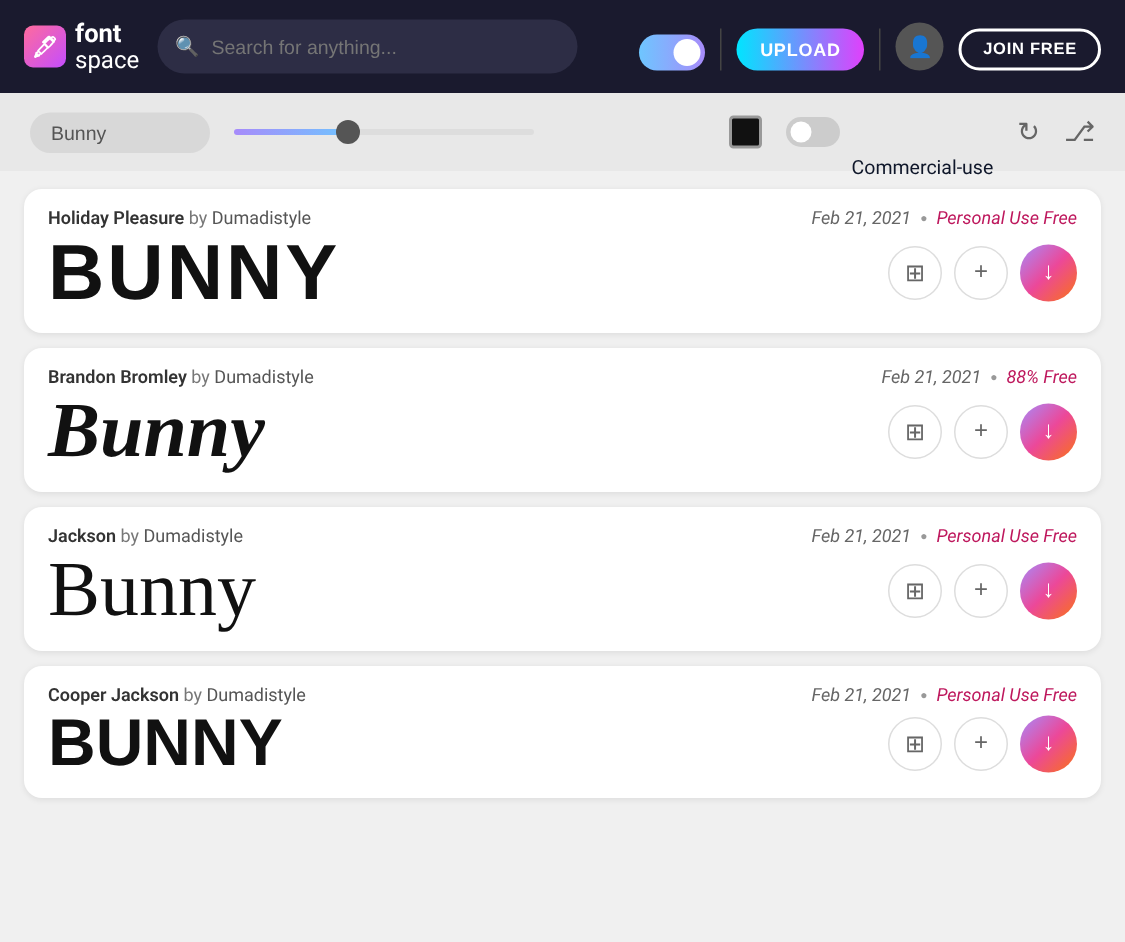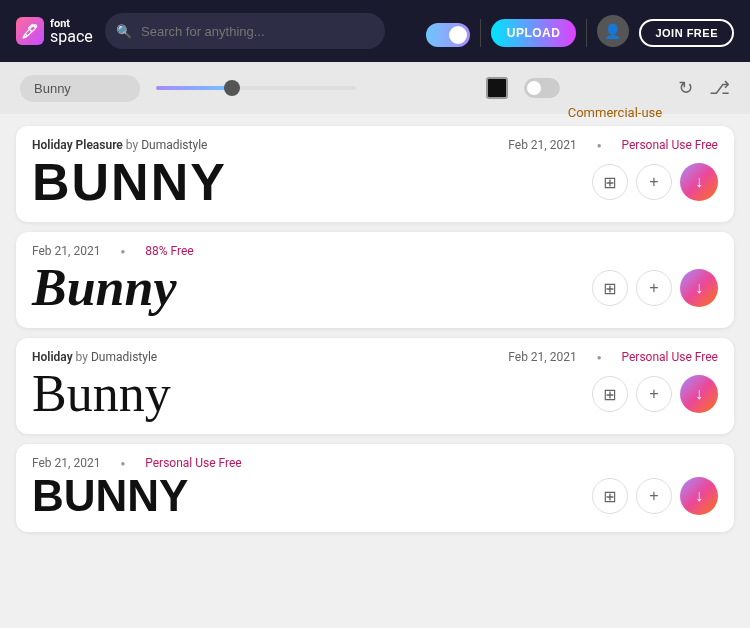--- a/index.html
+++ b/index.html
@@ -38,21 +38,21 @@
       align-items: center;
       justify-content: center;
       color: white;
       font-size: 14px;
     }
     .logo-text {
       display: flex;
       flex-direction: column;
       line-height: 1;
     }
-    .logo-text span:first-child { font-size: 11px; font-weight: 700; }
+    .logo-text span:first-child { font-size: 17px; font-weight: 700; }
     .logo-text span:last-child { font-size: 16px; font-weight: 400; }
 
     .search-bar {
       flex: 1;
       max-width: 280px;
       background: #2d2d45;
       border-radius: 20px;
       display: flex;
       align-items: center;
       padding: 0 12px;
@@ -209,21 +209,21 @@
       position: absolute;
       left: 3px;
       top: 3px;
       width: 14px;
       height: 14px;
       background: white;
       border-radius: 50%;
     }
     .commercial-label {
       font-size: 13px;
-      color: #a16207;
+      color: #0f172a;
       margin-top: 48px;
     }
 
     .filter-icon-btn {
       background: none;
       border: none;
       cursor: pointer;
       color: #666;
       font-size: 18px;
       display: flex;
@@ -257,23 +257,24 @@
       font-size: 12px;
       color: #333;
     }
     .card-meta-left .font-name { font-weight: 600; }
     .card-meta-left .by { color: #777; font-weight: 400; }
     .card-meta-left .author { color: #555; font-weight: 400; }
 
     .card-meta-right {
       display: flex;
       align-items: center;
-      gap: 20px;
+      gap: 6px;
       font-size: 12px;
       color: #666;
+      font-style: italic;
     }
     .dot { color: #999; font-size: 8px; }
     .license-badge { color: #be185d; }
 
     .card-body {
       display: flex;
       align-items: center;
       justify-content: space-between;
     }
 
@@ -388,59 +389,69 @@
         <div class="font-preview font-holiday">BUNNY</div>
         <div class="card-actions">
           <button class="action-btn">⊞</button>
           <button class="action-btn">+</button>
           <button class="download-btn-circle">↓</button>
         </div>
       </div>
     </div>
     <div class="font-card">
       <div class="card-header">
+        <div class="card-meta-left">
+          <span class="font-name">Brandon Bromley</span>
+          <span class="by"> by </span>
+          <span class="author">Dumadistyle</span>
+        </div>
         <div class="card-meta-right">
           <span>Feb 21, 2021</span>
           <span class="dot">●</span>
           <span class="license-badge">88% Free</span>
         </div>
       </div>
       <div class="card-body">
         <div class="font-preview font-brandon">Bunny</div>
         <div class="card-actions">
           <button class="action-btn">⊞</button>
           <button class="action-btn">+</button>
           <button class="download-btn-circle">↓</button>
         </div>
       </div>
     </div>
     <div class="font-card">
       <div class="card-header">
         <div class="card-meta-left">
-          <span class="font-name">Holiday</span>
+          <span class="font-name">Jackson</span>
           <span class="by"> by </span>
           <span class="author">Dumadistyle</span>
         </div>
         <div class="card-meta-right">
           <span>Feb 21, 2021</span>
           <span class="dot">●</span>
           <span class="license-badge">Personal Use Free</span>
         </div>
       </div>
       <div class="card-body">
         <div class="font-preview font-rofland">Bunny</div>
         <div class="card-actions">
           <button class="action-btn">⊞</button>
           <button class="action-btn">+</button>
           <button class="download-btn-circle">↓</button>
         </div>
       </div>
     </div>
     <div class="font-card">
       <div class="card-header">
+        <div class="card-meta-left">
+          <span class="font-name">Cooper Jackson</span>
+          <span class="by"> by </span>
+          <span class="author">Dumadistyle</span>
+        </div>
         <div class="card-meta-right">
           <span>Feb 21, 2021</span>
           <span class="dot">●</span>
           <span class="license-badge">Personal Use Free</span>
         </div>
       </div>
       <div class="card-body">
         <div class="font-preview font-cooper">BUNNY</div>
         <div class="card-actions">
           <button class="action-btn">⊞</button>

